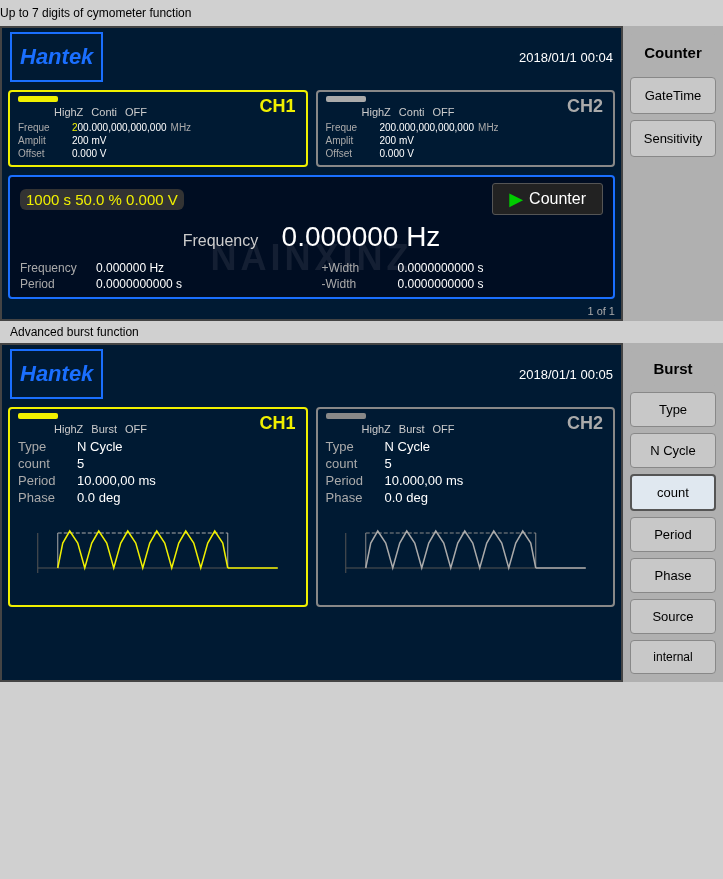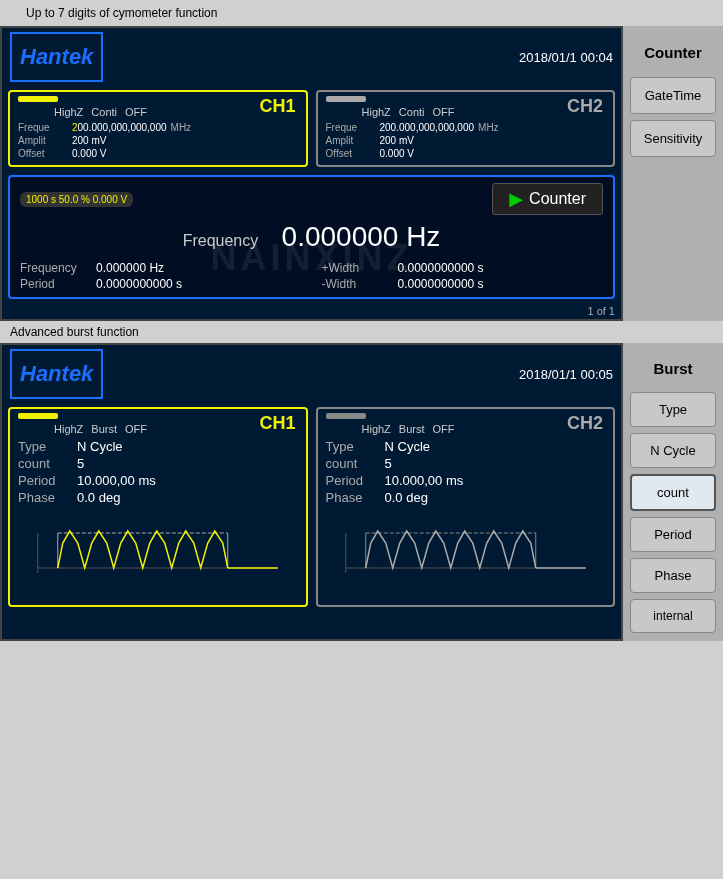--- a/index.html
+++ b/index.html
@@ -5,21 +5,21 @@
     * { box-sizing: border-box; margin: 0; padding: 0; }
     body {
       background: #d0d0d0;
       font-family: Arial, sans-serif;
       width: 723px;
       font-size: 13px;
       color: #fff;
     }
 
     .top-label {
-      padding: 6px 26px;
+      padding: 6px 0;
       color: #000;
       font-size: 12px;
       background: #d0d0d0;
     }
 
     .section {
       display: flex;
       flex-direction: row;
       background: #000;
       margin: 0;
@@ -159,21 +159,21 @@
     }
 
     .counter-top {
       display: flex;
       justify-content: space-between;
       align-items: center;
       margin-bottom: 6px;
     }
 
     .counter-info {
-      font-size: 10px;
+      font-size: 15px;
       color: #f0f000;
       background: #333;
       padding: 2px 6px;
       border-radius: 6px;
     }
 
     .counter-btn {
       background: #222;
       border: 1px solid #555;
       border-radius: 3px;
@@ -507,15 +507,16 @@
     </div>
   </div>
 
   <div class="side-buttons-burst">
     <div class="side-btn-burst" style="background:#b0b0b0;border:none;font-size:15px;font-weight:bold;">Burst</div>
     <div class="side-btn-burst">Type</div>
     <div class="side-btn-burst">N Cycle</div>
     <div class="side-btn-burst active">count</div>
     <div class="side-btn-burst">Period</div>
     <div class="side-btn-burst">Phase</div>
+    <div class="side-btn-burst">Source</div>
     <div class="side-btn-burst" style="font-size:12px;">internal</div>
   </div>
 </div>
 
 </body></html>

